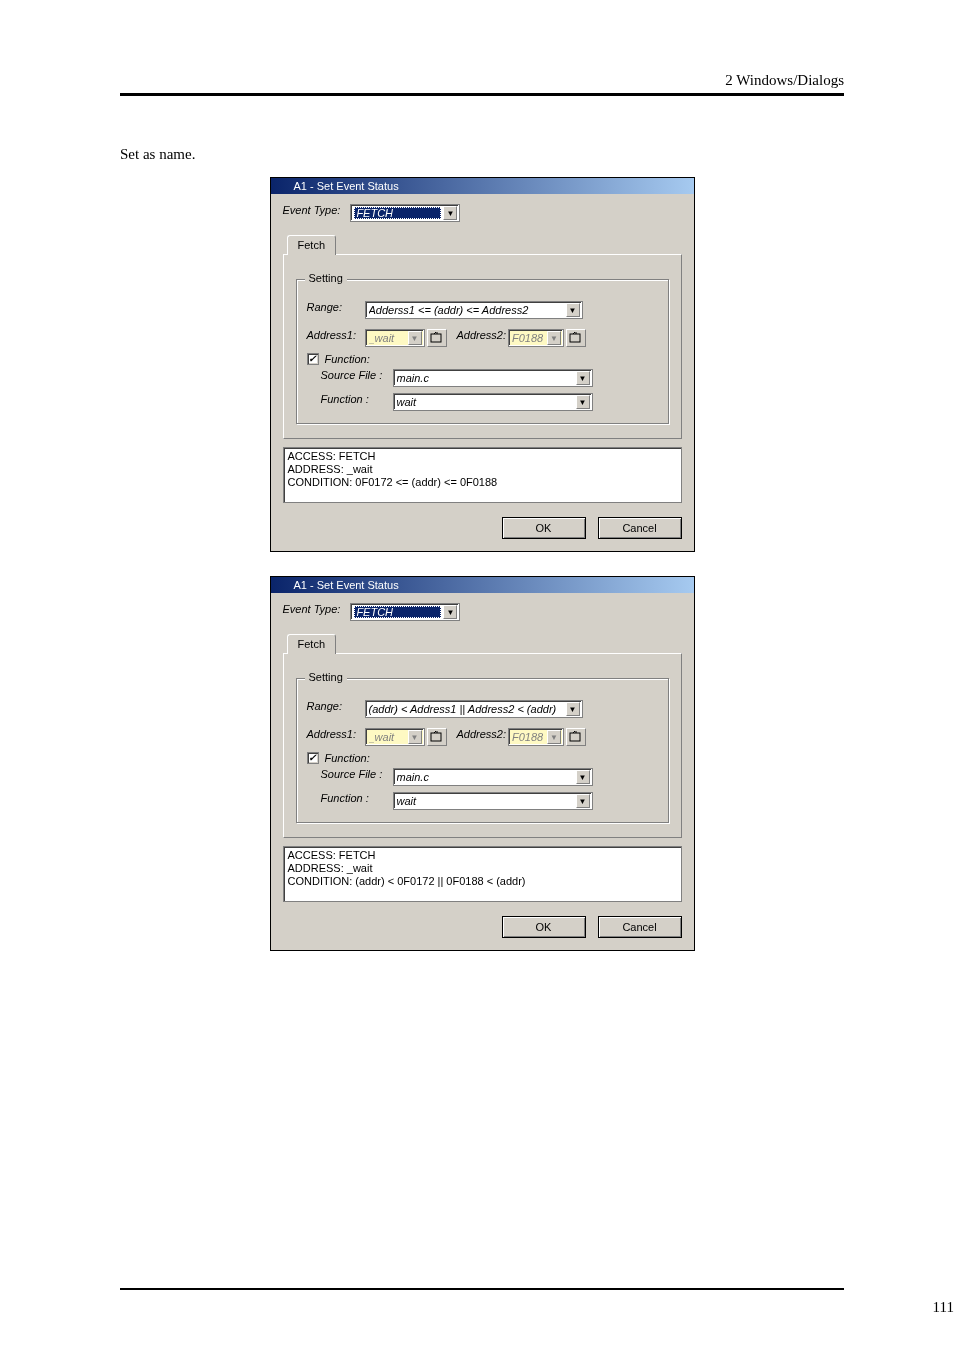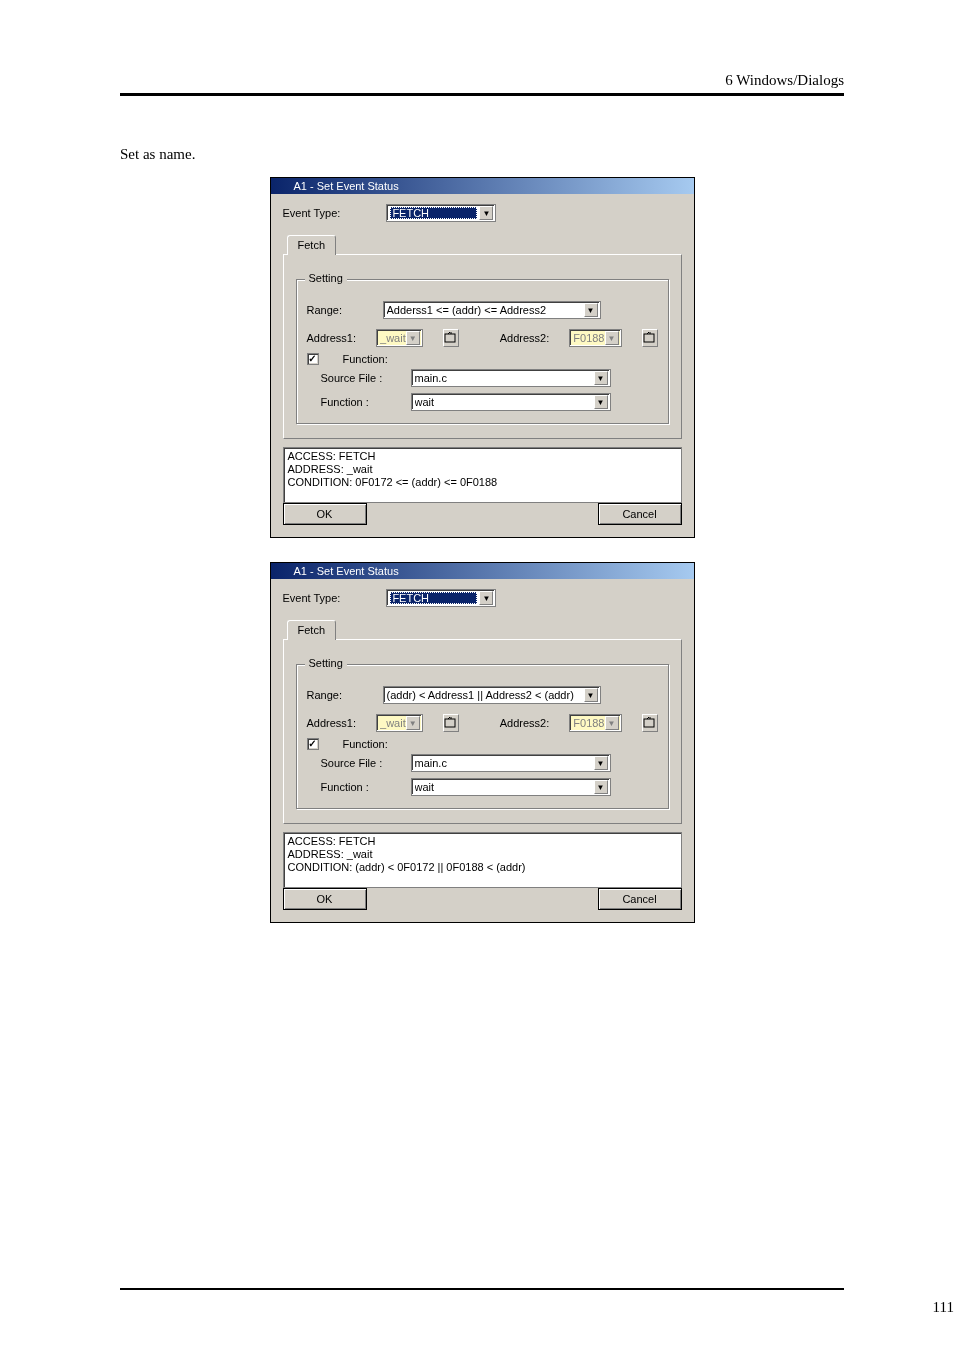--- a/index.html
+++ b/index.html
@@ -77,23 +77,23 @@
     background: linear-gradient(to right, #0a246a, #a6caf0);
     color: #fff;
     padding: 2px 23px;
     font-size: 11px;
   }
   .dialog-body {
     padding: 10px 12px 12px 12px;
   }
   .row {
     display: flex;
-    align-items: center;
-    gap: 20px;
+    gap: 2px;
     margin-bottom: 10px;
+    font-style: italic;
   }
   .label {
     white-space: nowrap;
   }
   .combo, .textbox {
     display: inline-flex;
     align-items: center;
     justify-content: space-between;
     background: #fff;
     border: 1px solid #808080;
@@ -211,43 +211,44 @@
     padding:2px 4px;
     font-size:11px;
     white-space:pre;
     line-height:13px;
     margin-top:8px;
     height:56px;
     box-sizing:border-box;
   }
   .btnrow {
     display:flex;
-    justify-content:space-between;
-    gap:28px;
+    justify-content:flex-end;
+    gap:12px;
+    margin-top:14px;
   }
   .winbtn {
     width:84px;
     height:22px;
     background:#d4d0c8;
     border:1px solid #000;
     box-shadow: inset 1px 1px 0 #fff, inset -1px -1px 0 #808080;
     display:flex;
     align-items:center;
     justify-content:center;
     font-family:Tahoma, sans-serif;
     font-size:11px;
     box-sizing:border-box;
   }
 </style>
 </head>
 <body>
 
 <div class="page">
   <div class="header-area">
-    <div class="header-right">6  Windows/Dialogs</div>
+    <div class="header-right">2  Windows/Dialogs</div>
     <hr class="thick-rule">
   </div>
 
   <div class="thin-rule-gap"></div>
 
   <div class="body-text">Set as name.</div>
 
   <div class="dialog-wrap">
     <div class="dialog">
       <div class="titlebar">A1 - Set Event Status</div>

